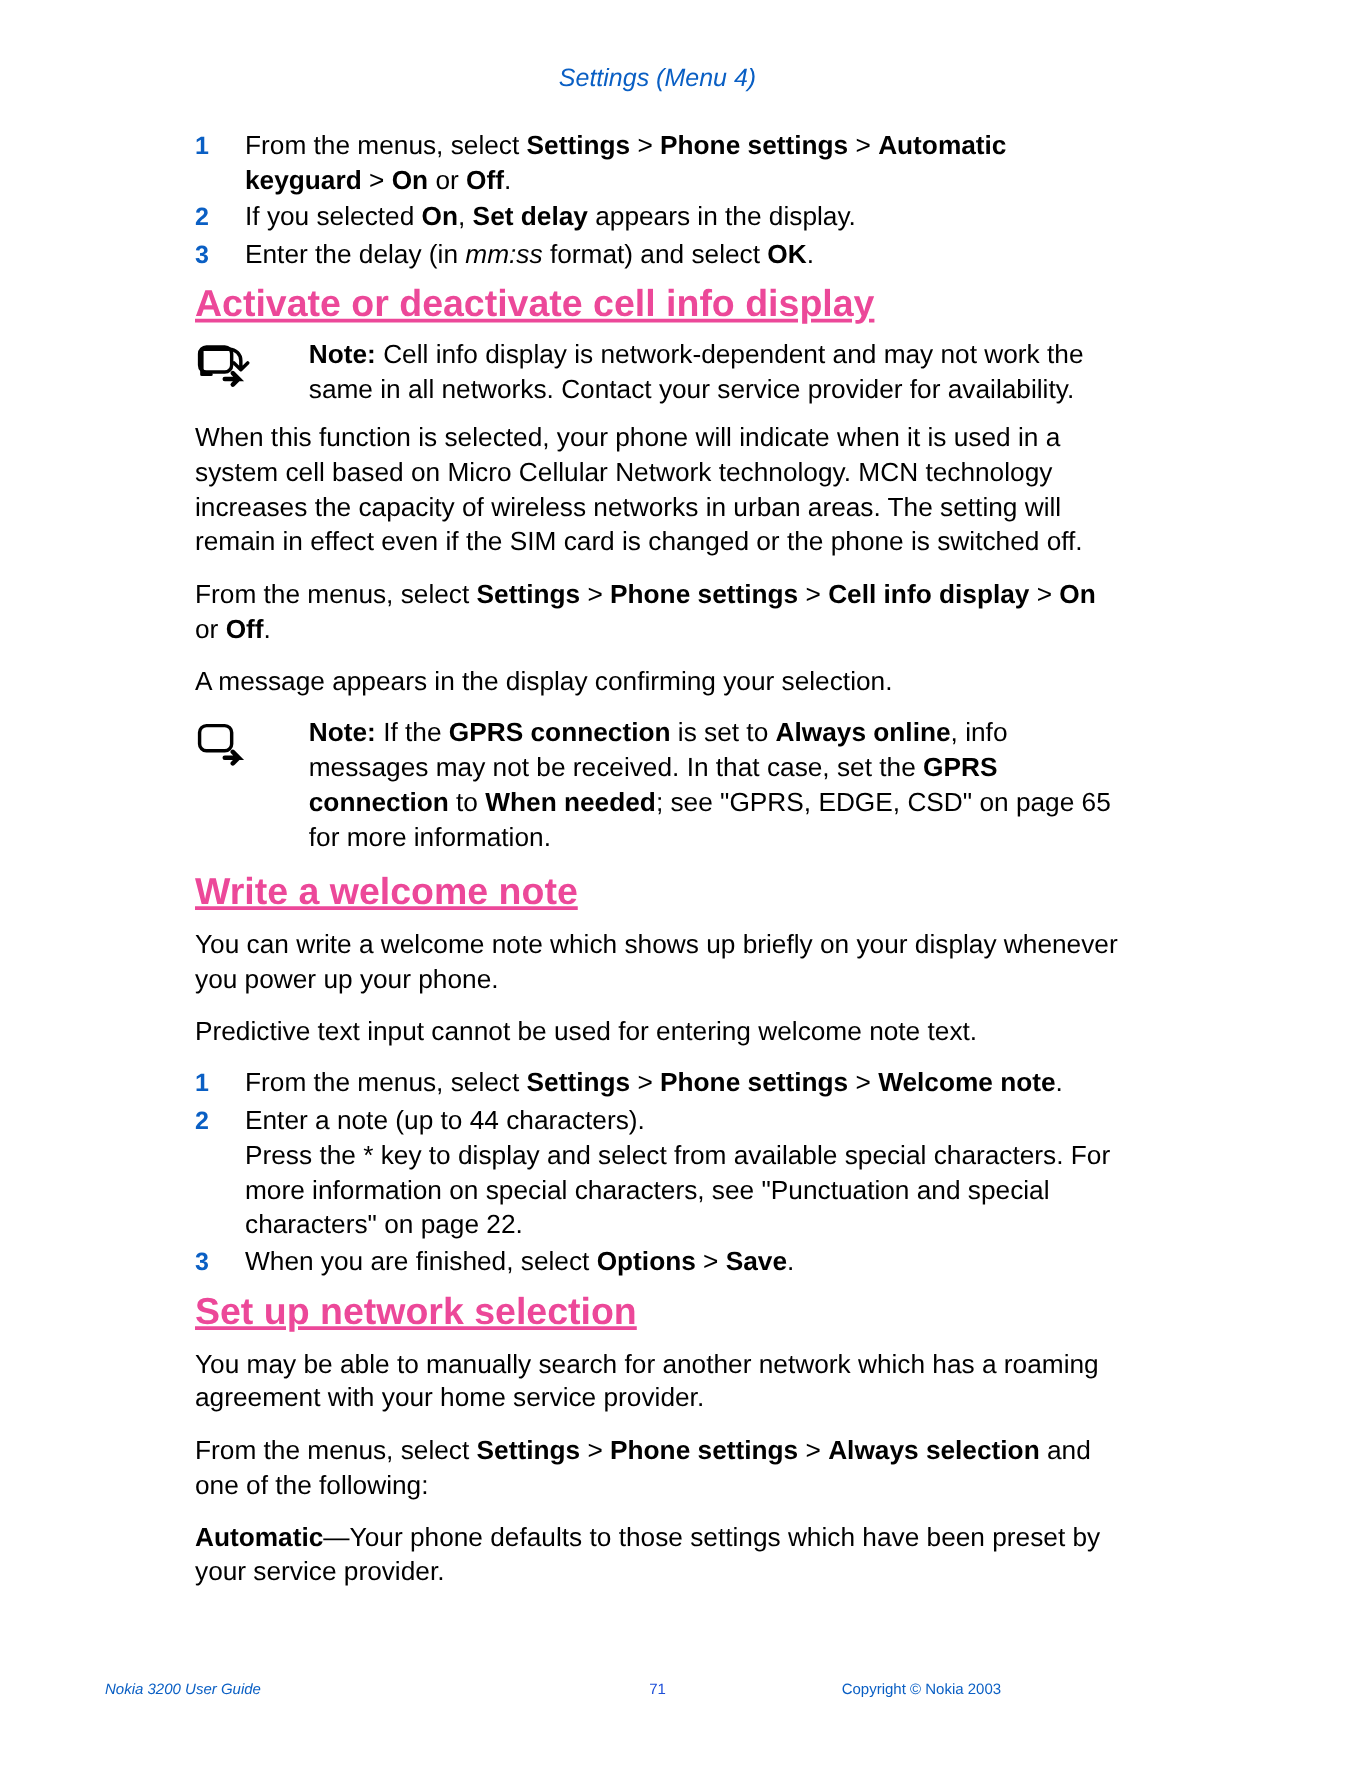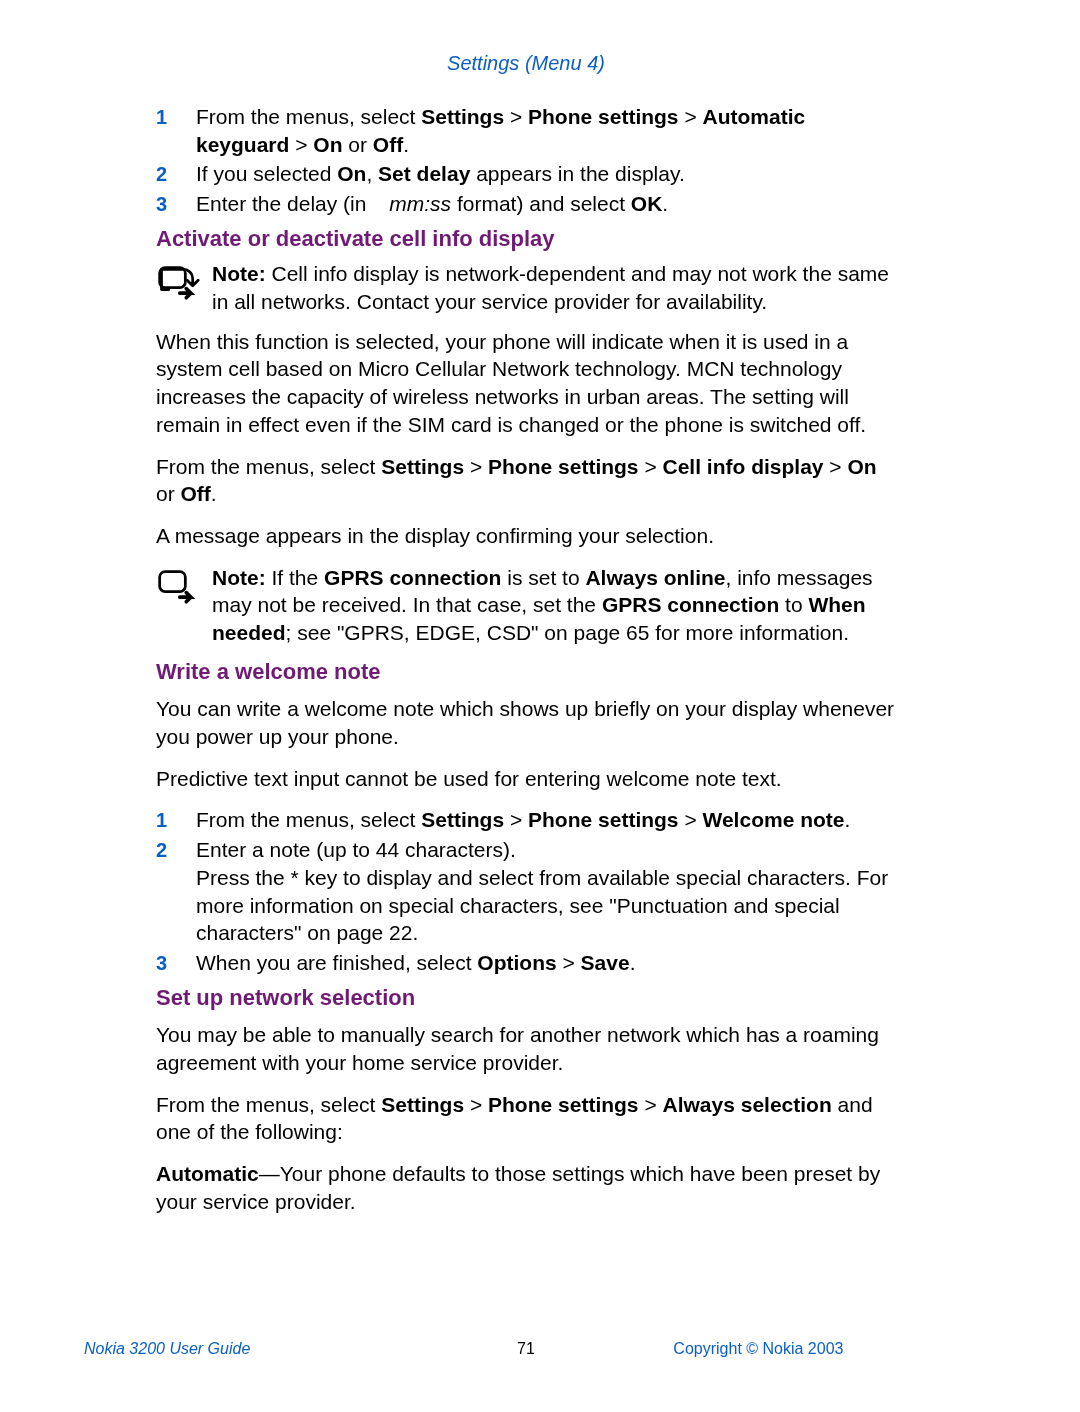--- a/index.html
+++ b/index.html
@@ -46,53 +46,54 @@
     color: #0a5fc4;
     font-weight: 700;
     min-width: 40px;
     font-size: 20px;
     padding-top: 1px;
   }
   ol.numlist li .li-body {
     flex: 1;
   }
   .bold { font-weight: 700; }
-  .ital { font-style: italic; margin-left: 17px; }
+  .ital { font-style: italic; }
   h2.section {
-    color: #701a75;
+    color: #ec4899;
     font-weight: 700;
-    font-size: 22px;
+    font-size: 30px;
     margin: 6px 0 8px 0;
     line-height: 1.2;
+    text-decoration: underline;
   }
   .note-row {
     display: flex;
     align-items: flex-start;
     margin: 6px 0 12px 0;
   }
   .note-icon {
     width: 56px;
     flex: 0 0 56px;
     padding-top: 2px;
   }
   .note-icon svg { width: 44px; height: 44px; }
-  .note-body { flex: 1; }
+  .note-body { flex: 1; margin-left: 35px; }
   p.para { margin: 10px 0 14px 0; }
   .footer {
     position: absolute;
     left: 84px;
     right: 84px;
     bottom: 54px;
     display: flex;
     justify-content: space-between;
-    font-size: 16px;
+    font-size: 12px;
     font-style: italic;
     color: #0a5fc4;
   }
-  .footer .page-num { text-align: center; flex: 1; font-style: normal; color: #000000; }
+  .footer .page-num { text-align: center; flex: 1; font-style: normal; color: #1d4ed8; }
   .footer .left { flex: 1; text-align: left; }
   .footer .right { flex: 1; font-style: normal; }
 </style>
 </head>
 <body>
 
 <div class="page">
   <div class="running-header">Settings (Menu 4)</div>
 
   <div class="content">

